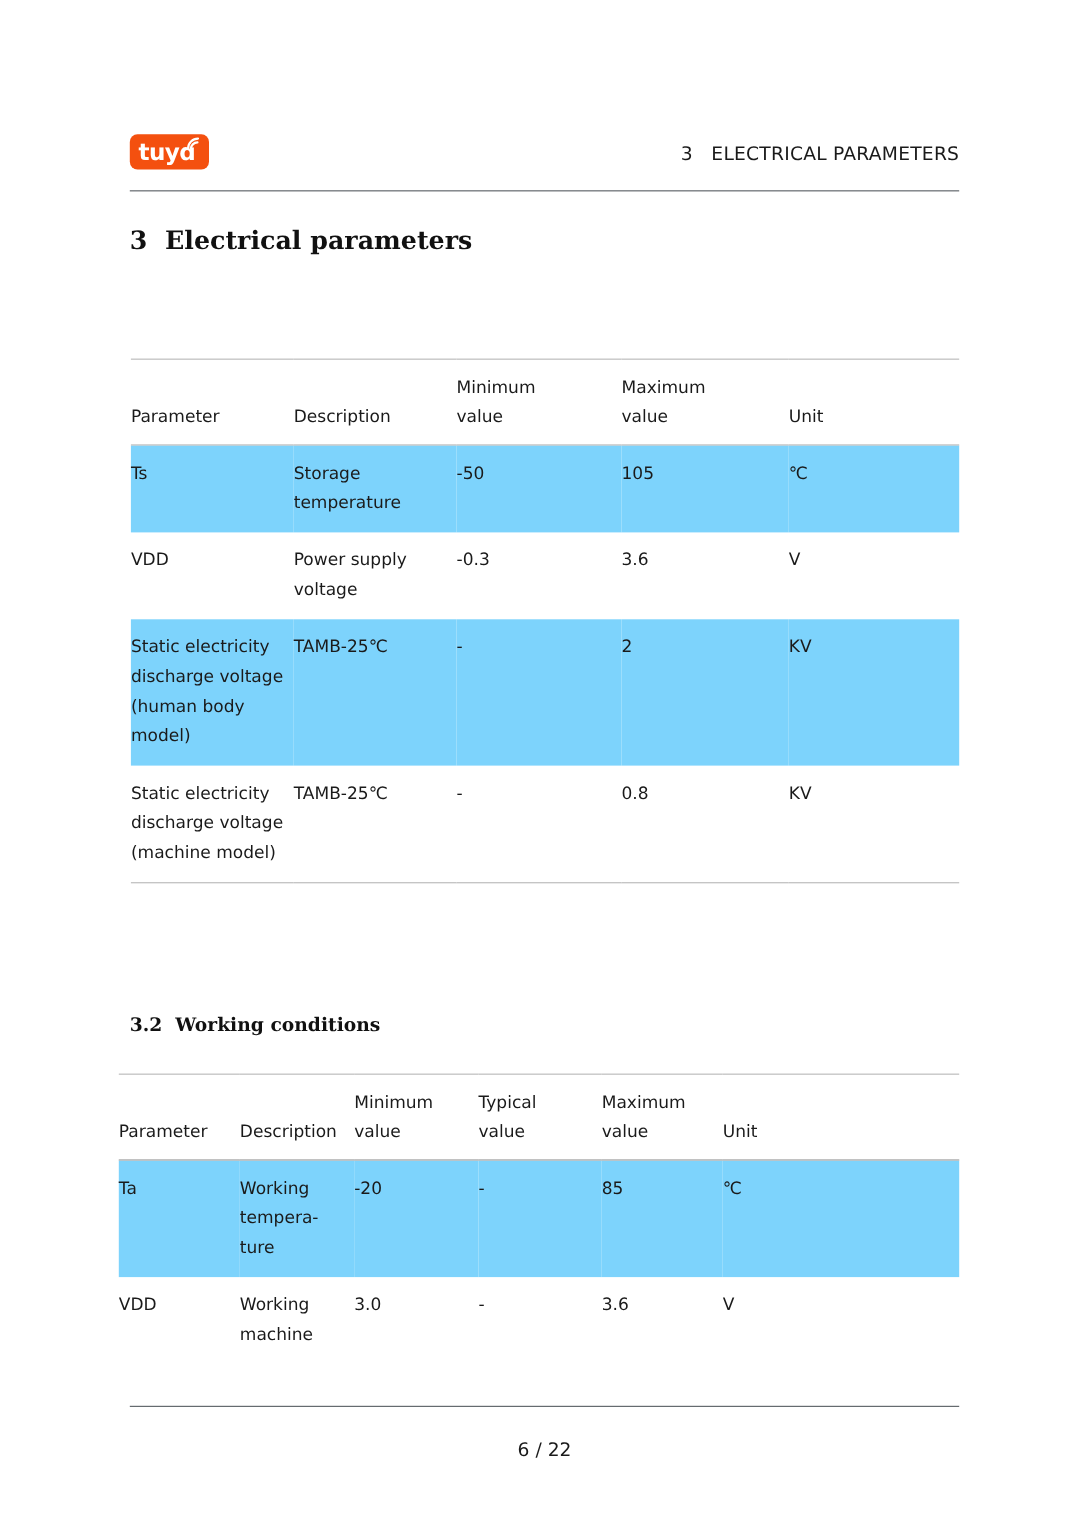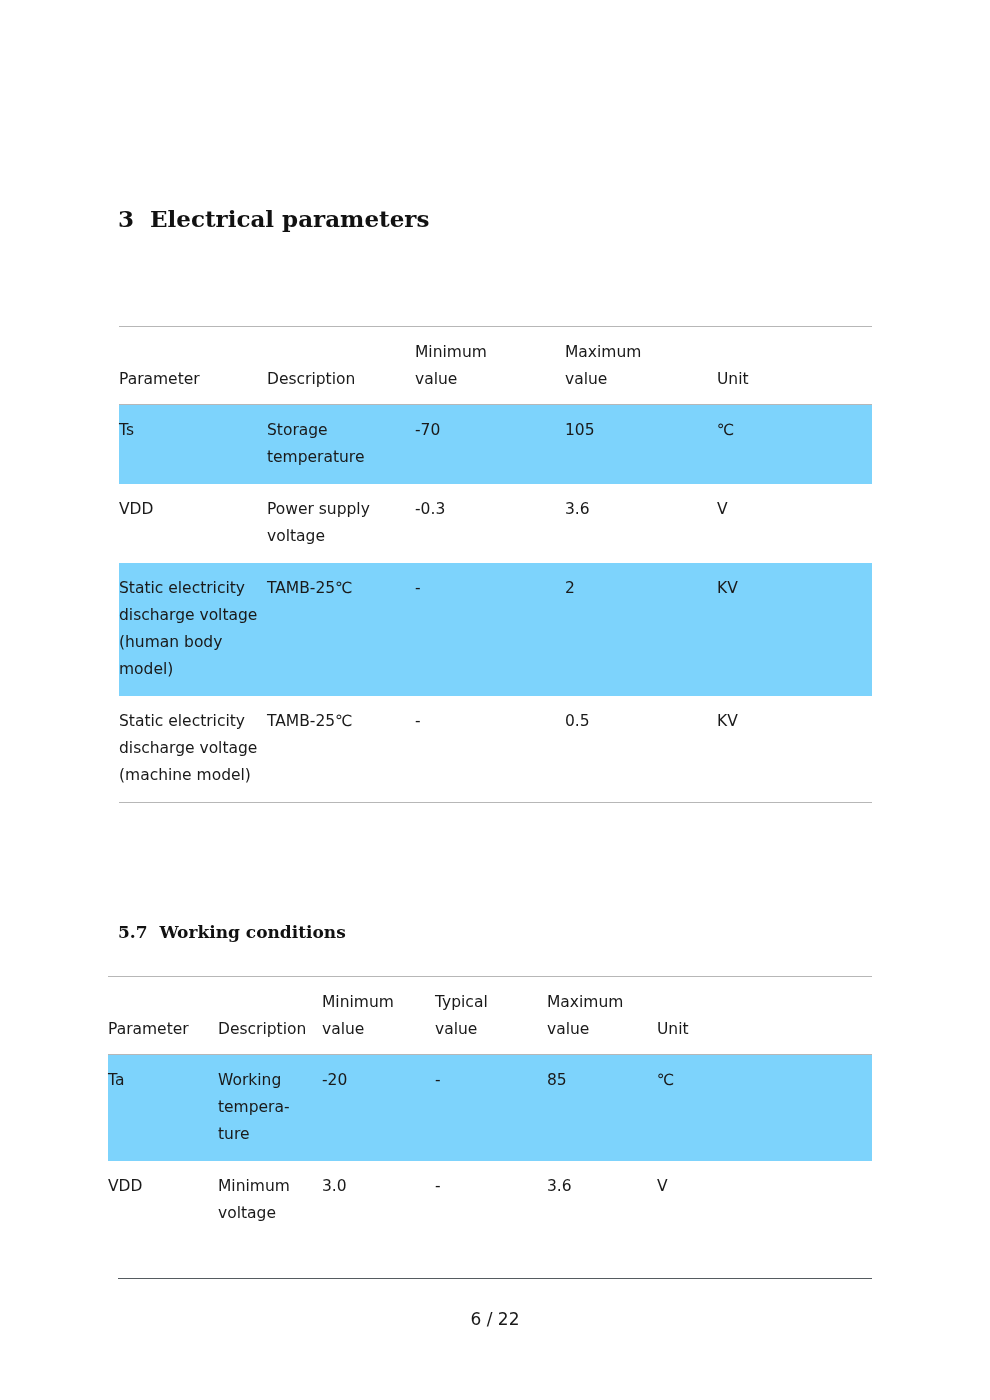--- a/index.html
+++ b/index.html
@@ -161,20 +161,32 @@
     font-family: "DejaVu Sans", sans-serif;
     font-size: 17px;
     color: #1a1a1a;
   }
 </style>
 </head>
 <body>
 
 <div class="page">
 
+  <div class="page-header">
+    <div class="brand-logo">
+      <span class="brand-word">tuyɑ</span>
+      <span class="brand-signal">
+        <svg width="16" height="14" viewBox="0 0 16 14" xmlns="http://www.w3.org/2000/svg">
+          <path d="M2 11 A9 9 0 0 1 11 2" fill="none" stroke="#ffffff" stroke-width="2" stroke-linecap="round"></path>
+          <path d="M4.5 11.5 A6 6 0 0 1 10.5 5.5" fill="none" stroke="#ffffff" stroke-width="2" stroke-linecap="round"></path>
+        </svg>
+      </span>
+    </div>
+    <div class="header-title">3   ELECTRICAL PARAMETERS</div>
+  </div>
 
   <div class="h1" id="heading-3">3  Electrical parameters</div>
 
   <table class="doc-table" id="table-absolute">
     <colgroup>
       <col class="c0">
         <col class="c1">
         <col class="c2">
         <col class="c3">
         <col class="c4">
@@ -197,21 +209,21 @@
         </th>
         <th>
           <span>Unit</span>
         </th>
       </tr>
     </thead>
     <tbody>
       <tr class="shade">
         <td class="cell-pad">Ts</td>
         <td>Storage temperature</td>
-        <td>-70</td>
+        <td>-50</td>
         <td>105</td>
         <td>℃</td>
       </tr>
       <tr>
         <td class="cell-pad">VDD</td>
         <td>Power supply voltage</td>
         <td>-0.3</td>
         <td>3.6</td>
         <td>V</td>
       </tr>
@@ -219,27 +231,27 @@
         <td class="cell-pad">Static electricity discharge voltage (human body model)</td>
         <td>TAMB-25℃</td>
         <td>-</td>
         <td>2</td>
         <td>KV</td>
       </tr>
       <tr class="last-row">
         <td class="cell-pad">Static electricity discharge voltage (machine model)</td>
         <td>TAMB-25℃</td>
         <td>-</td>
-        <td>0.5</td>
+        <td>0.8</td>
         <td>KV</td>
       </tr>
     </tbody>
   </table>
 
-  <div class="h2" id="heading-3-2">5.7  Working conditions</div>
+  <div class="h2" id="heading-3-2">3.2  Working conditions</div>
 
   <table class="doc-table" id="table-working">
     <colgroup>
       <col class="c0">
         <col class="c1">
         <col class="c2">
         <col class="c3">
         <col class="c4">
         <col class="c5">
     </colgroup>
@@ -272,21 +284,21 @@
       <tr class="shade">
         <td class="cell-pad">Ta</td>
         <td>Working tempera-ture</td>
         <td>-20</td>
         <td>-</td>
         <td>85</td>
         <td>℃</td>
       </tr>
       <tr>
         <td class="cell-pad">VDD</td>
-        <td>Minimum voltage</td>
+        <td>Working machine</td>
         <td>3.0</td>
         <td>-</td>
         <td>3.6</td>
         <td>V</td>
       </tr>
     </tbody>
   </table>
 
   <div class="page-footer">
     <span>6 / 22</span>

